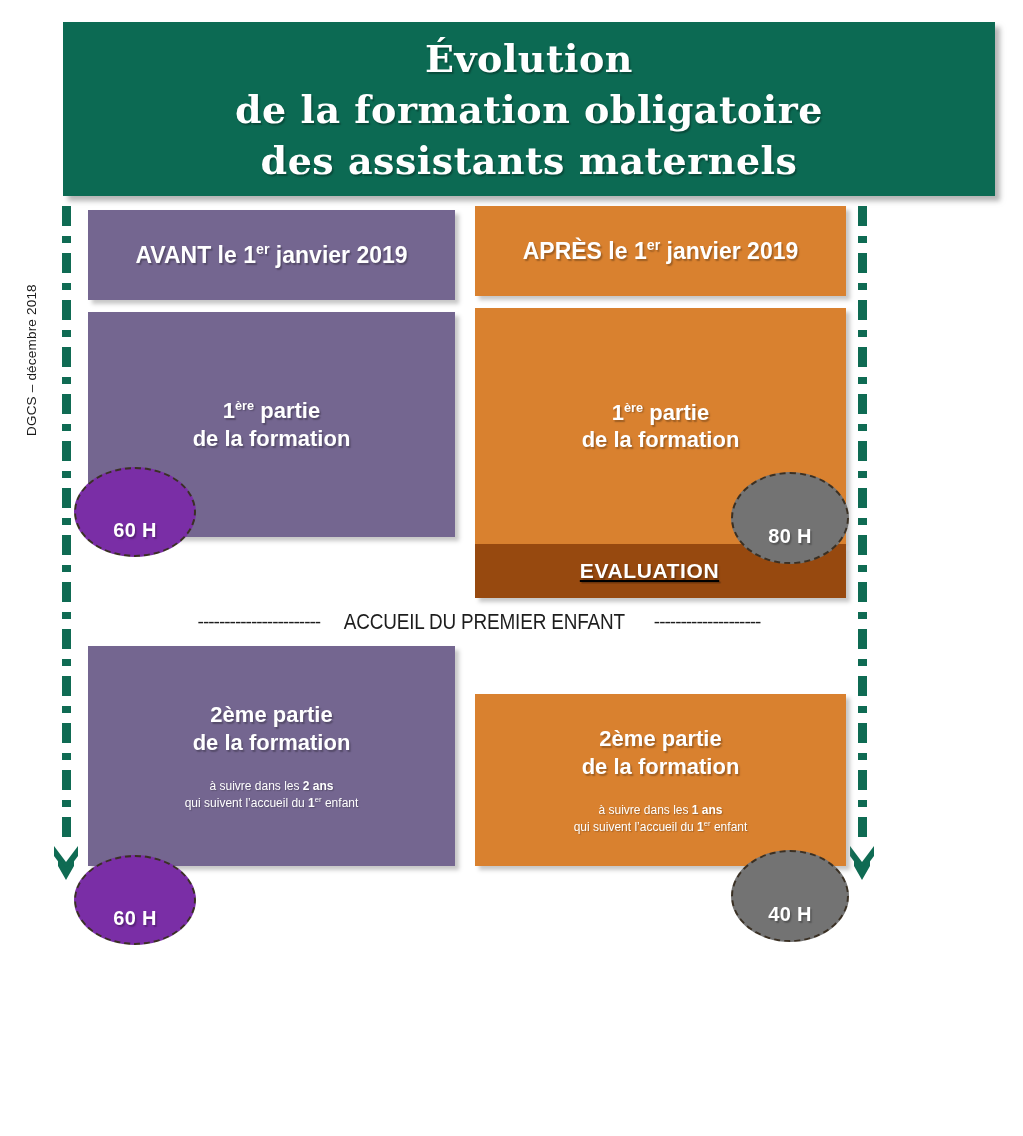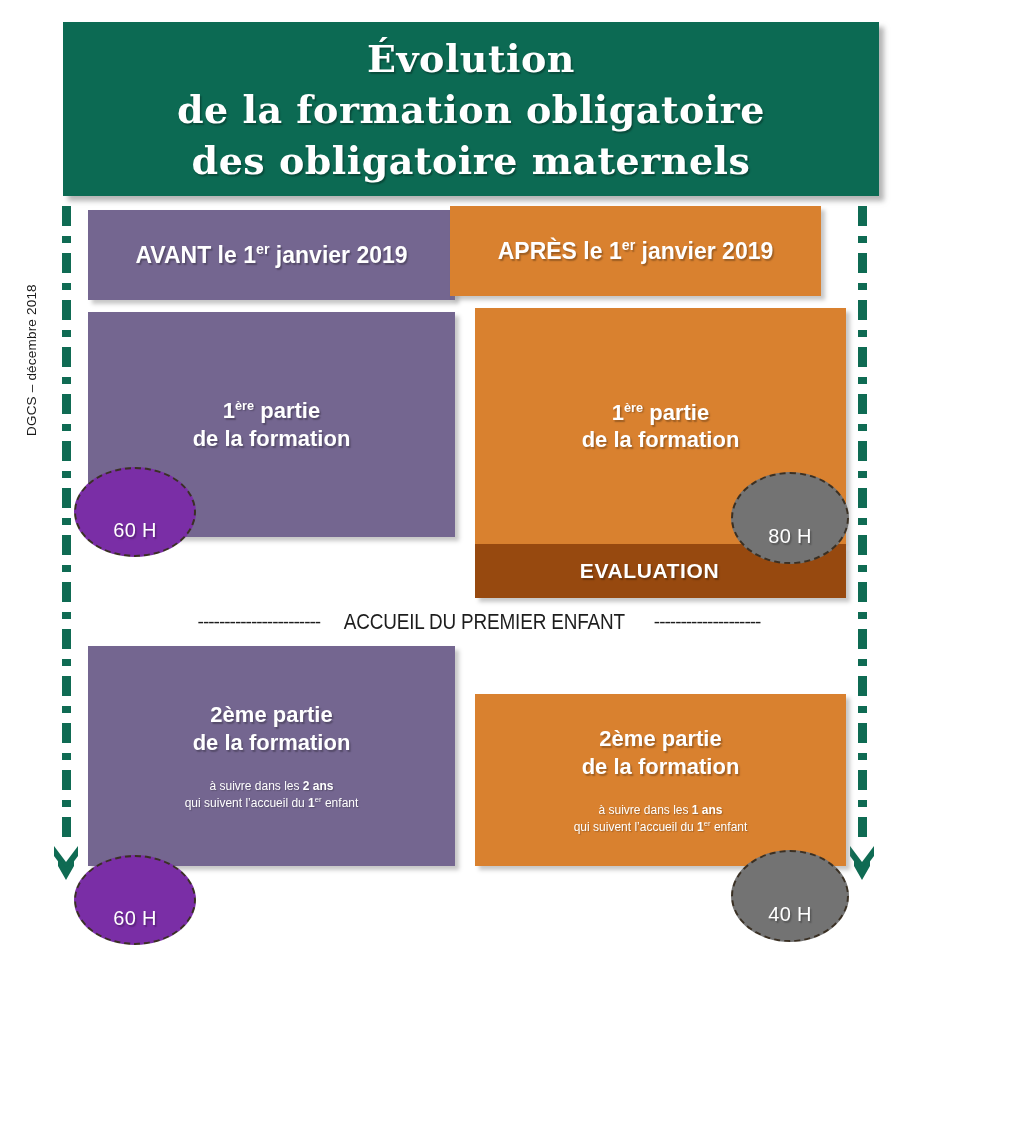--- a/index.html
+++ b/index.html
@@ -37,21 +37,21 @@
     white-space: nowrap;
     text-align: left;
     font-family: "Liberation Sans", sans-serif;
   }
 
   
   .title-banner {
     position: absolute;
     left: 63px;
     top: 22px;
-    width: 816px;
+    width: 932px;
     height: 174px;
     background: #0c6a53;
     box-shadow: 5px 5px 5px rgba(120,120,120,0.55);
     display: flex;
     flex-direction: column;
     align-items: center;
     justify-content: center;
     box-sizing: border-box;
   }
   .title-line {
@@ -110,21 +110,21 @@
     color: #ffffff;
     font-weight: bold;
     text-align: center;
     text-shadow: 1.5px 1.5px 1.5px rgba(0,0,0,0.28);
     line-height: 1.25;
   }
 
   
   .hdr-card { height: 90px; }
   .hdr-purple { left: 88px; top: 210px;  width: 367px; }
-  .hdr-orange { left: 450px; top: 206px; width: 371px; }
+  .hdr-orange { left: 475px; top: 206px; width: 371px; }
   .hdr-label {
     font-size: 23px;
     font-weight: bold;
   }
   .hdr-label sup {
     font-size: 0.62em;
     vertical-align: super;
     line-height: 0;
   }
 
@@ -149,20 +149,21 @@
     top: 544px;
     width: 371px;
     height: 54px;
     background: #97490f;
     box-shadow: 4px 4px 4px rgba(130,130,130,0.45);
     display: flex;
     align-items: center;
     justify-content: center;
     box-sizing: border-box;
     padding-right: 22px;
+    text-decoration: underline;
   }
   .evaluation-label {
     color: #ffffff;
     font-weight: bold;
     font-size: 21px;
     letter-spacing: 0.6px;
     text-shadow: 1.5px 1.5px 1.5px rgba(0,0,0,0.28);
   }
 
   
@@ -170,21 +171,21 @@
     position: absolute;
     border-radius: 50%;
     border: 2px dashed #3a3024;
     display: flex;
     align-items: center;
     justify-content: center;
     box-sizing: border-box;
   }
   .bubble-label {
     color: #ffffff;
-    font-weight: normal;
+    font-weight: bold;
     font-size: 20px;
     text-shadow: 1.5px 1.5px 1.5px rgba(0,0,0,0.28);
     letter-spacing: 0.3px;
     margin-top: 36px;
   }
   .bubble.purple { background: #7a2ea6; }
   .bubble.orange { background: #737373; }
 
   .bubble-60a { left: 74px;  top: 467px; width: 122px; height: 90px; }
   .bubble-80  { left: 731px; top: 472px; width: 118px; height: 92px; }
@@ -245,21 +246,21 @@
 </head>
 <body>
 
 <div id="page">
 
   <div class="side-credit">DGCS – décembre 2018</div>
 
   <div class="title-banner">
     <div class="title-line">Évolution</div>
     <div class="title-line">de la formation obligatoire</div>
-    <div class="title-line">des obligatoire maternels</div>
+    <div class="title-line">des assistants maternels</div>
   </div>
 
   <div class="rail rail-left"></div>
   <div class="rail rail-right"></div>
 
   <div class="rail-arrow rail-arrow-left">
     <svg width="40" height="46" viewBox="0 0 40 46">
       <path d="M8 6 L20 22 L32 6 L32 16 L20 32 L8 16 Z" fill="#0f6b53"></path>
       <path d="M12 18 L20 28 L28 18 L28 26 L20 40 L12 26 Z" fill="#0f6b53"></path>
     </svg>

